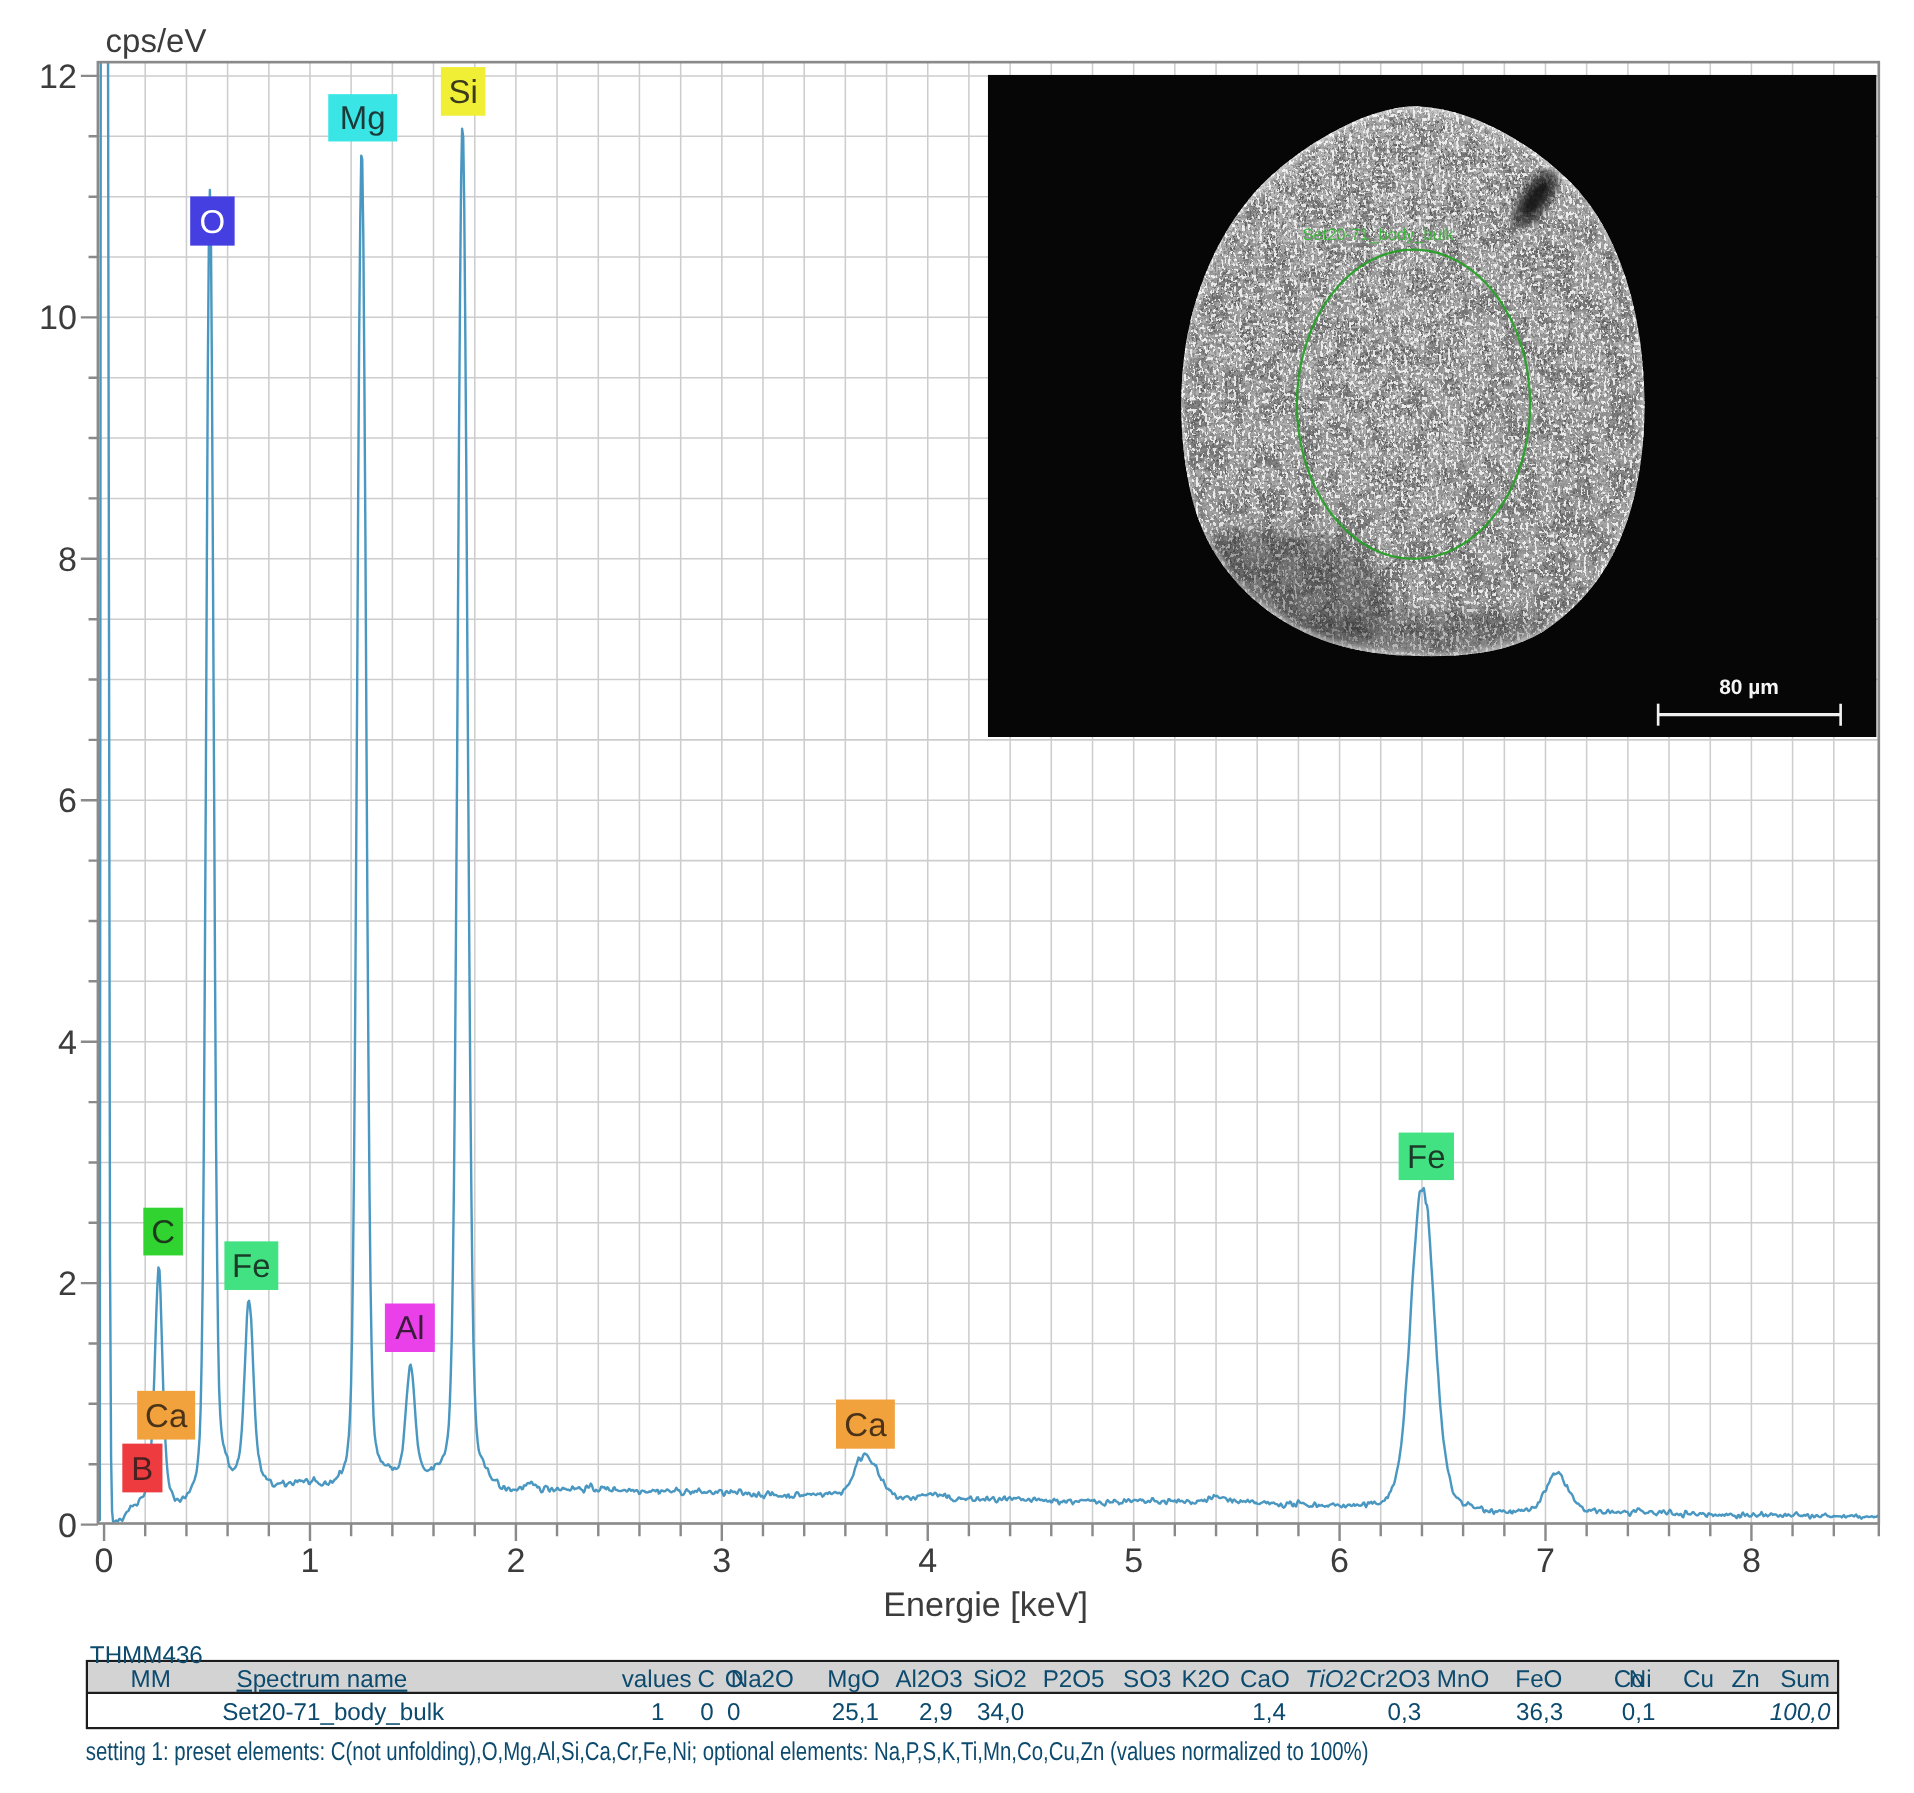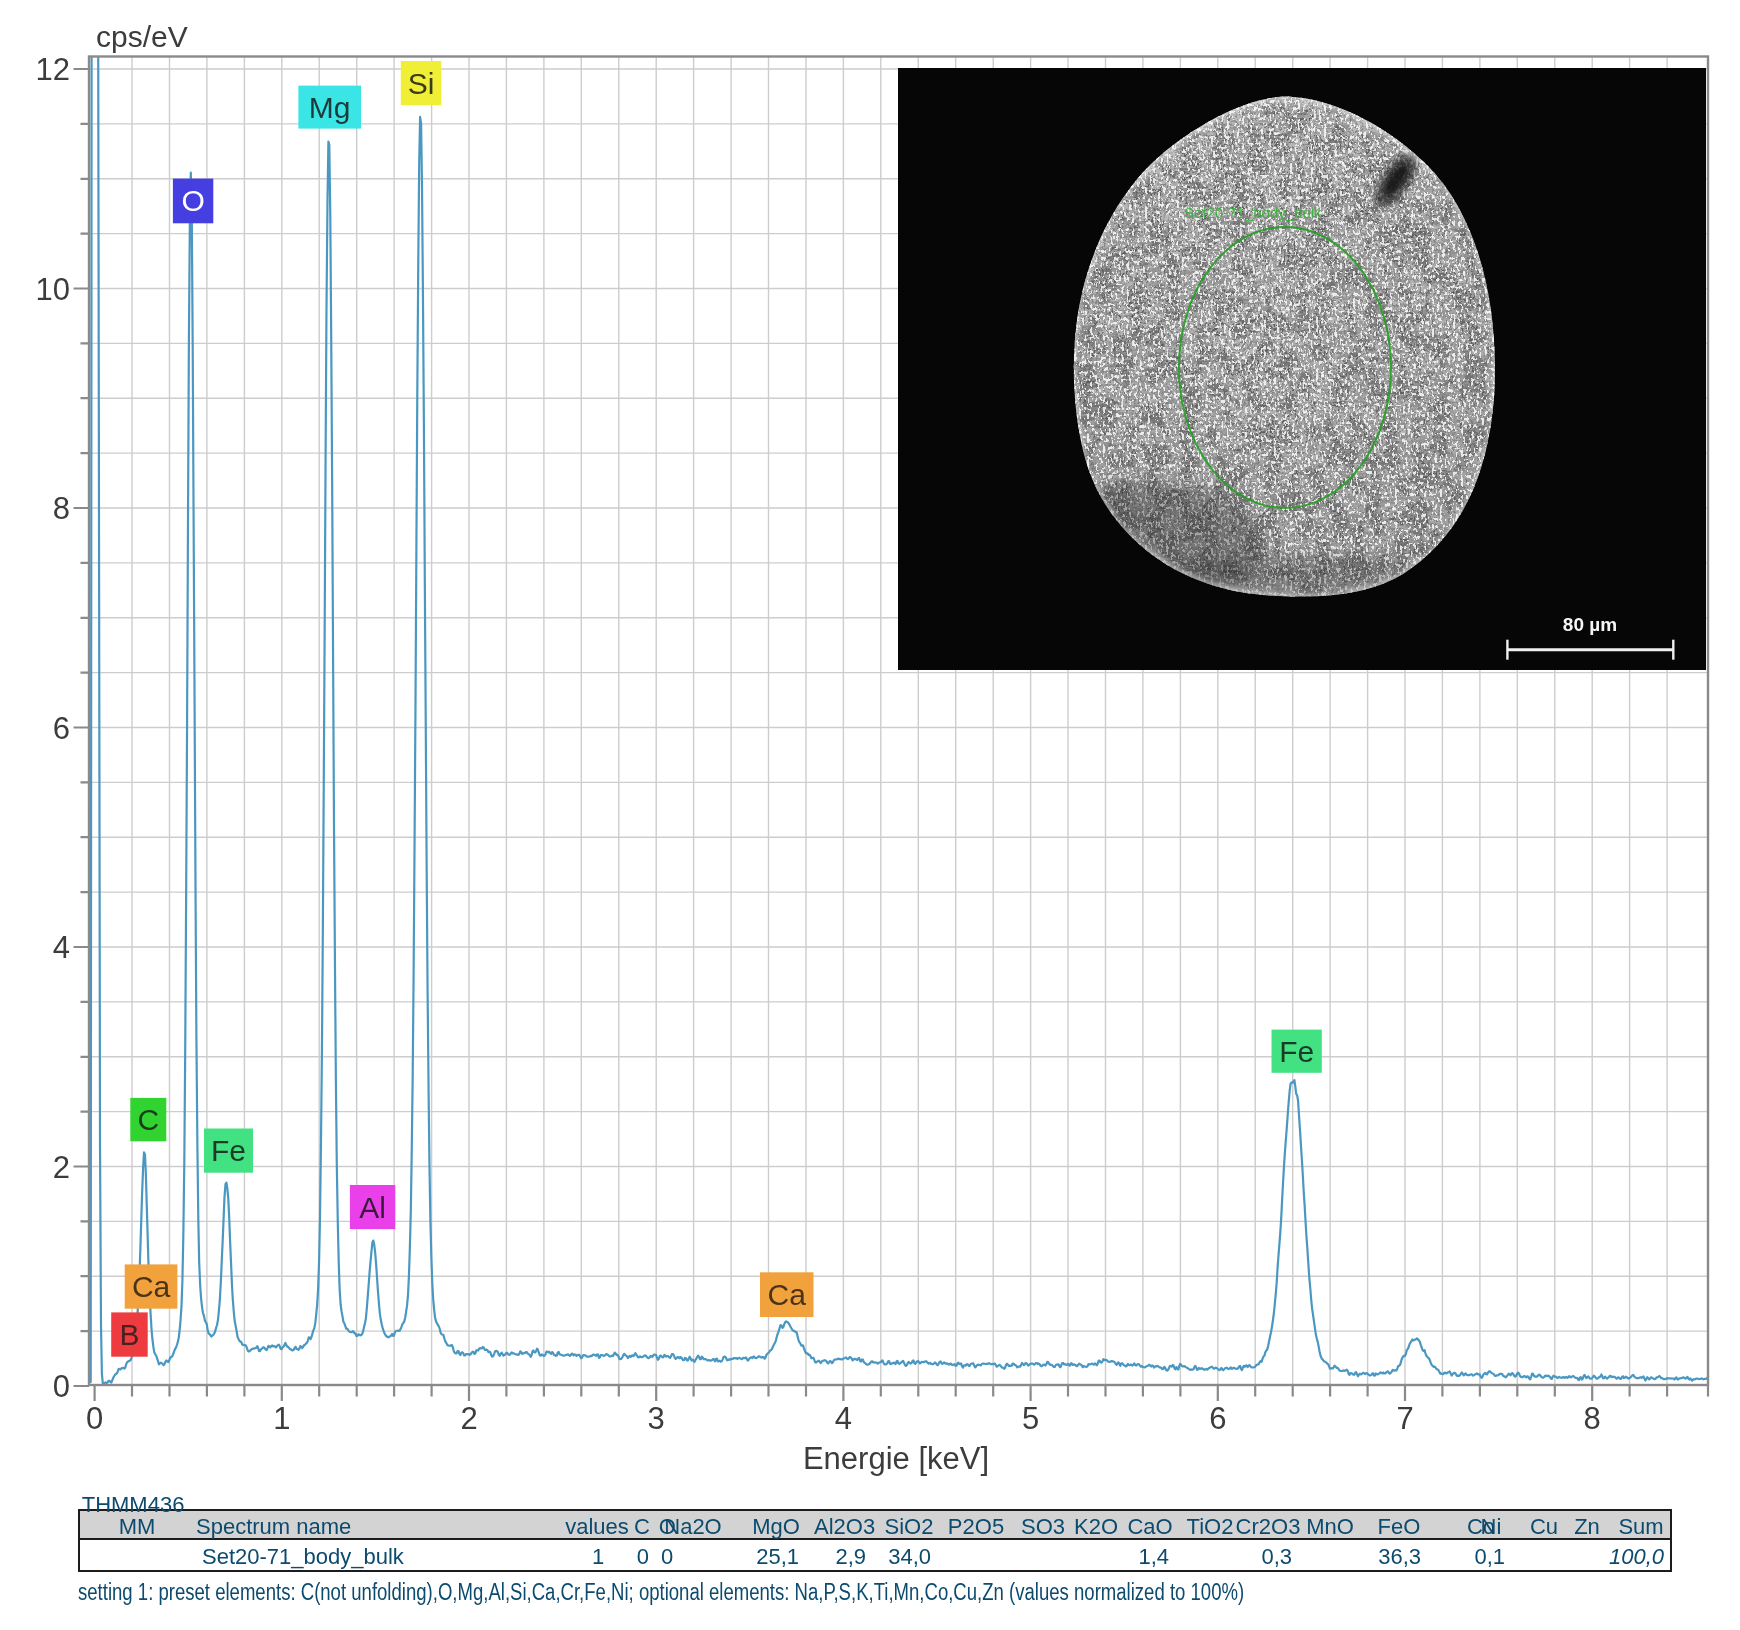--- a/index.html
+++ b/index.html
@@ -137,33 +137,33 @@
   </g>
   <text x="692" y="563" text-anchor="middle" font-size="19" font-weight="bold" fill="#f5f5f5">80 µm</text>
 </g>
 </svg>
 
 <div style="position:absolute;left:78px;top:1509px;width:1594px;height:63px;border:2.5px solid #1c1c1c;box-sizing:border-box;">
   <div style="position:absolute;left:0;top:0;width:100%;height:27px;background:#d3d3d3;border-bottom:2px solid #1c1c1c;"></div>
 </div>
 <div style="position:absolute;left:0;top:0;width:1740px;height:1262px;font-size:22px;color:#0c4a6e;pointer-events:none;">
 <span style="position:absolute;top:1514px;left:137px;transform:translateX(-50%);white-space:nowrap;">MM</span>
-<span style="position:absolute;top:1514px;left:196px;white-space:nowrap;">Spectrum name</span>
+<span style="position:absolute;top:1514px;left:215px;white-space:nowrap;text-decoration:underline;">Spectrum name</span>
 <span style="position:absolute;top:1514px;left:597px;transform:translateX(-50%);white-space:nowrap;">values</span>
 <span style="position:absolute;top:1514px;left:642px;transform:translateX(-50%);white-space:nowrap;">C</span>
 <span style="position:absolute;top:1514px;left:667.4px;transform:translateX(-50%);white-space:nowrap;">O</span>
 <span style="position:absolute;top:1514px;left:693px;transform:translateX(-50%);white-space:nowrap;">Na2O</span>
 <span style="position:absolute;top:1514px;left:776px;transform:translateX(-50%);white-space:nowrap;">MgO</span>
 <span style="position:absolute;top:1514px;left:844.6px;transform:translateX(-50%);white-space:nowrap;">Al2O3</span>
 <span style="position:absolute;top:1514px;left:909px;transform:translateX(-50%);white-space:nowrap;">SiO2</span>
 <span style="position:absolute;top:1514px;left:976px;transform:translateX(-50%);white-space:nowrap;">P2O5</span>
 <span style="position:absolute;top:1514px;left:1043px;transform:translateX(-50%);white-space:nowrap;">SO3</span>
 <span style="position:absolute;top:1514px;left:1096px;transform:translateX(-50%);white-space:nowrap;">K2O</span>
 <span style="position:absolute;top:1514px;left:1150px;transform:translateX(-50%);white-space:nowrap;">CaO</span>
-<span style="position:absolute;top:1514px;left:1210px;transform:translateX(-50%);white-space:nowrap;">TiO2</span>
+<span style="position:absolute;top:1514px;left:1210px;transform:translateX(-50%);white-space:nowrap;font-style:italic;">TiO2</span>
 <span style="position:absolute;top:1514px;left:1268px;transform:translateX(-50%);white-space:nowrap;">Cr2O3</span>
 <span style="position:absolute;top:1514px;left:1330px;transform:translateX(-50%);white-space:nowrap;">MnO</span>
 <span style="position:absolute;top:1514px;left:1399px;transform:translateX(-50%);white-space:nowrap;">FeO</span>
 <span style="position:absolute;top:1514px;left:1445px;transform:translateX(-50%);white-space:nowrap;margin-left:36px;">Co</span>
 <span style="position:absolute;top:1514px;left:1491px;transform:translateX(-50%);white-space:nowrap;">Ni</span>
 <span style="position:absolute;top:1514px;left:1544px;transform:translateX(-50%);white-space:nowrap;">Cu</span>
 <span style="position:absolute;top:1514px;left:1587px;transform:translateX(-50%);white-space:nowrap;">Zn</span>
 <span style="position:absolute;top:1514px;left:1641px;transform:translateX(-50%);white-space:nowrap;">Sum</span>
 <span style="position:absolute;top:1492px;left:81.7px;white-space:nowrap;text-align:center;">THMM436</span>
 <span style="position:absolute;top:1544px;left:202px;white-space:nowrap;">Set20-71_body_bulk</span>

